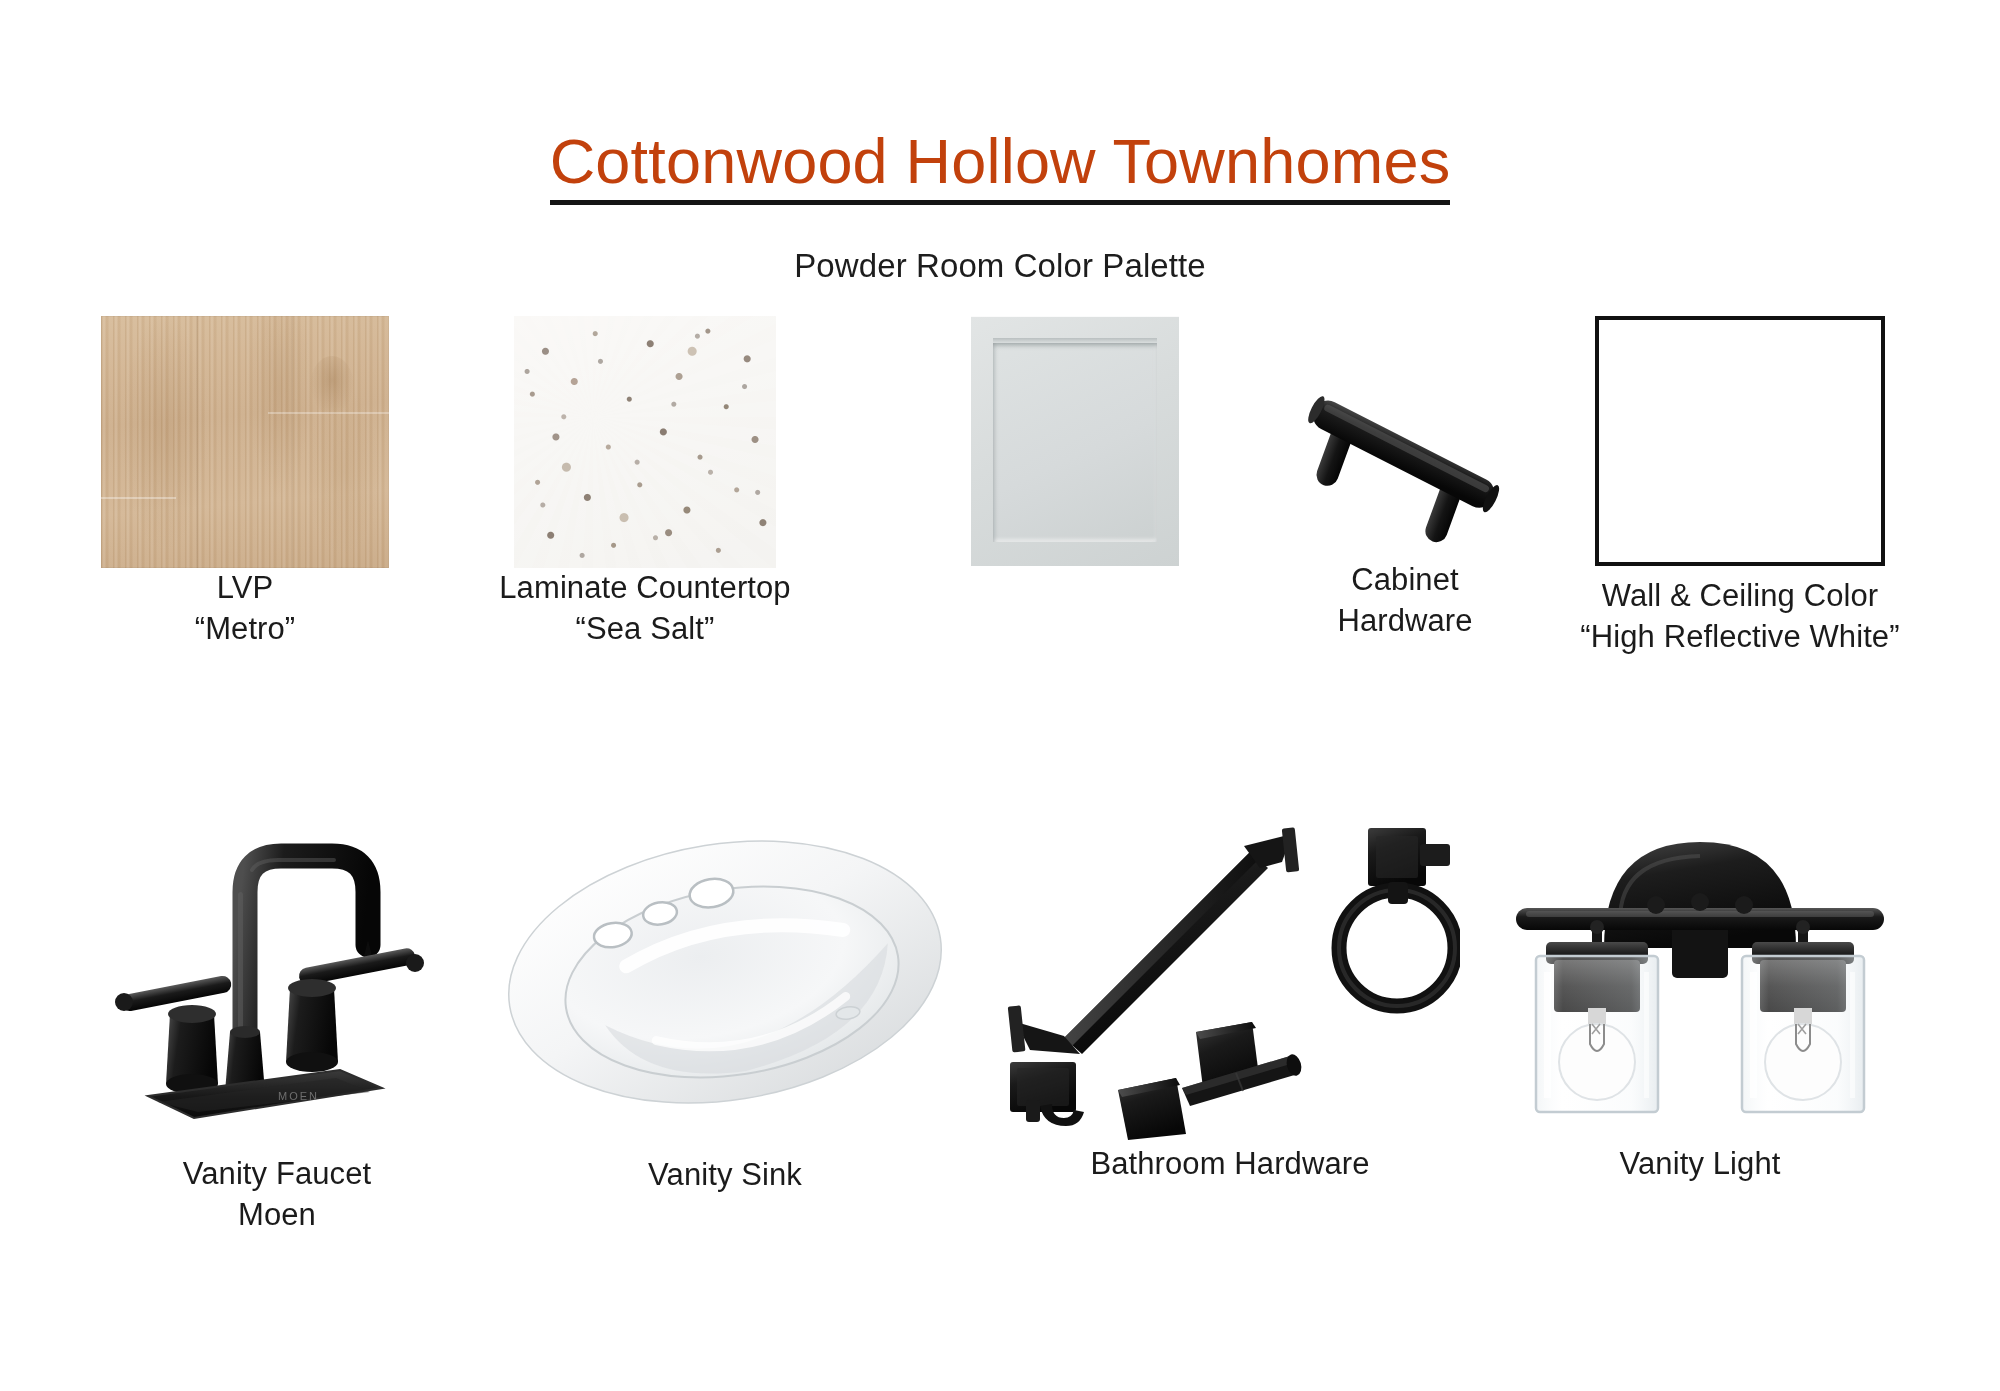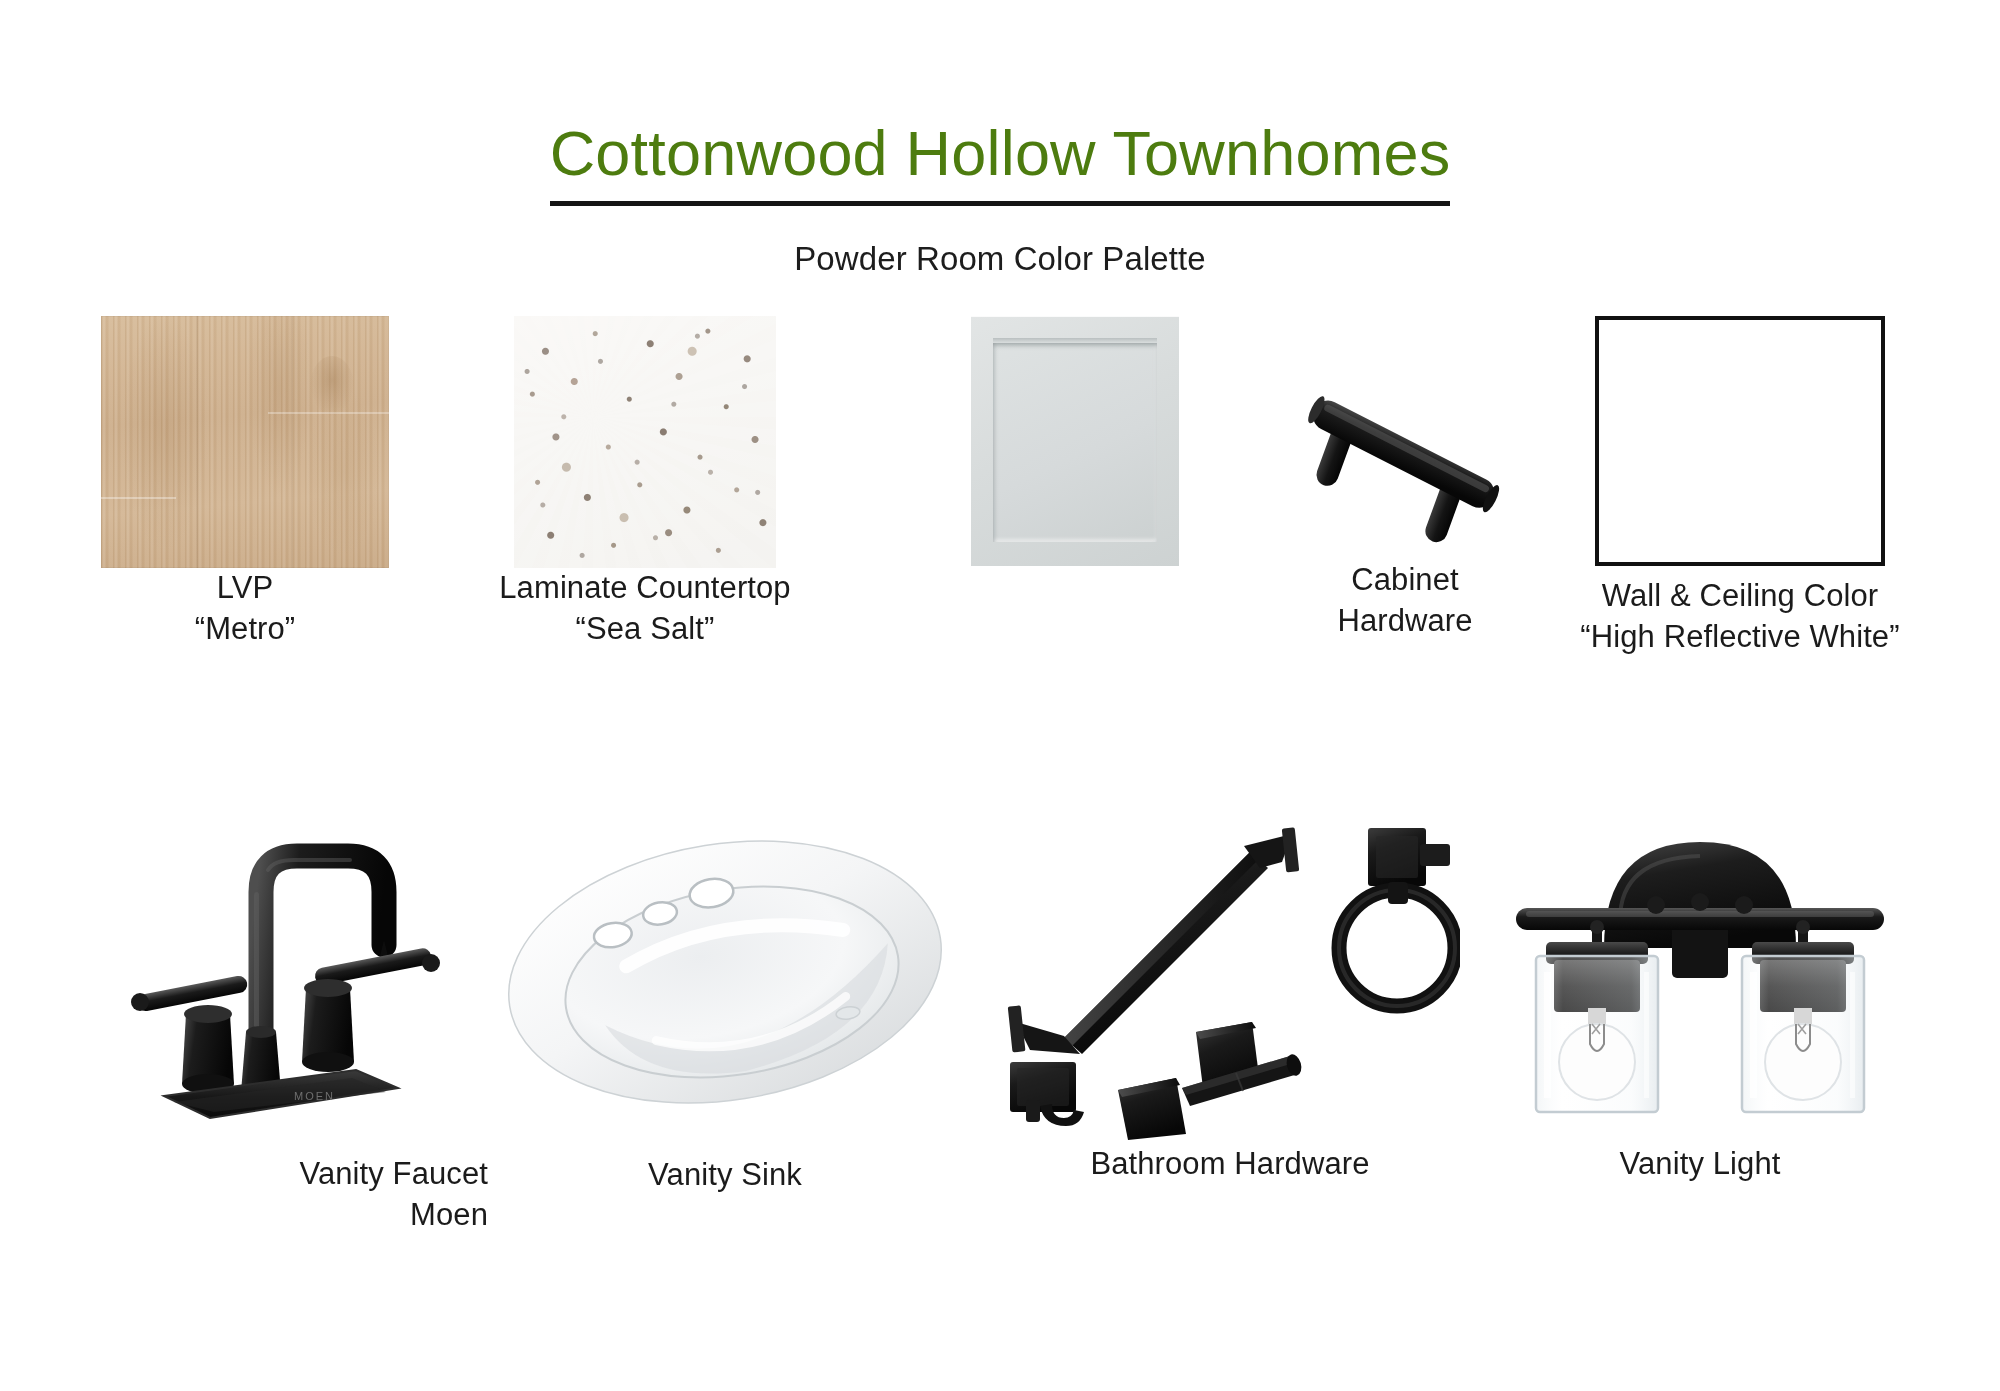--- a/index.html
+++ b/index.html
@@ -20,25 +20,25 @@
   
   .header {
     text-align: center;
     padding-top: 112px;
   }
   .board-title {
     font-size: 63px;
     font-weight: 400;
     letter-spacing: 0.2px;
     line-height: 1.05;
-    margin: 8px;
+    margin: 16px;
     display: inline-block;
     border-bottom: 5px solid #141414;
-    padding-bottom: 15px;
-    color: #4d7c0f;
+    padding-bottom: 6px;
+    color: #c2410c;
   }
   .board-subtitle {
     font-size: 33px;
     font-weight: 400;
     margin: 26px 0 0 0;
     color: #1d1d1d;
     letter-spacing: 0.1px;
   }
 
   
@@ -282,21 +282,21 @@
     <div class="swatch-wrap wallcolor"></div>
     <div class="caption" style="margin-top:10px;">
       <span>Wall &amp; Ceiling Color</span>
       <span class="l2">“High Reflective White”</span>
     </div>
   </div>
 </div>
 
 <div class="row row-2">
 
-  <div class="item" style="left:98px; top:0; width:390px;text-align:right;">
+  <div class="item" style="left:82px; top:0; width:390px;">
     <div class="art" style="height:340px;">
       <svg width="390" height="340" viewBox="0 0 390 340">
         <defs>
           <linearGradient id="fcBody" x1="0" y1="0" x2="1" y2="0.2">
             <stop offset="0%" stop-color="#4e4e4e"></stop>
             <stop offset="30%" stop-color="#1c1c1c"></stop>
             <stop offset="100%" stop-color="#060606"></stop>
           </linearGradient>
           <linearGradient id="fcLever" x1="0" y1="0" x2="0" y2="1">
             <stop offset="0%" stop-color="#5a5a5a"></stop>

